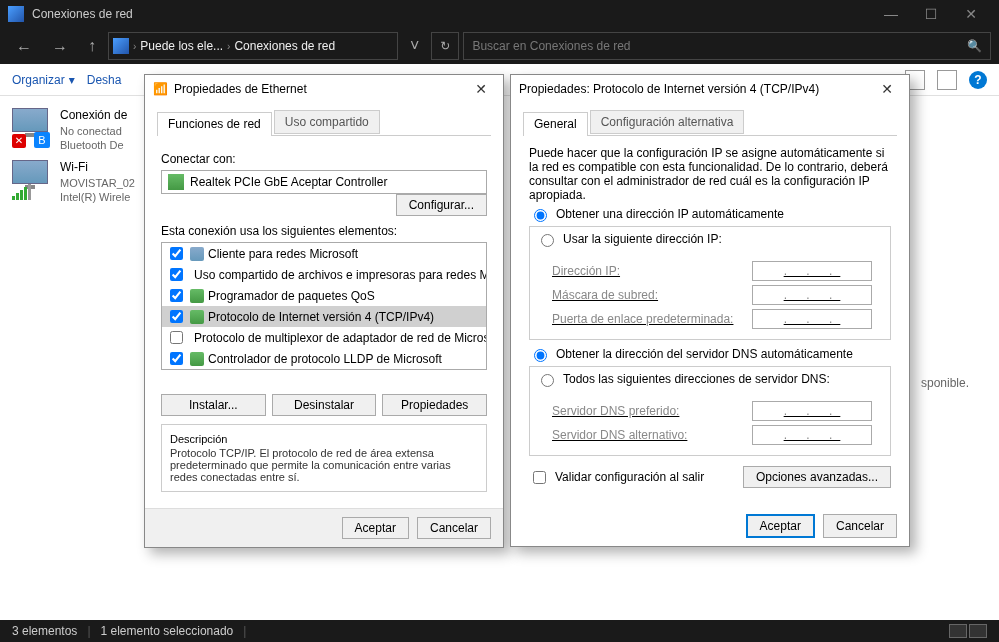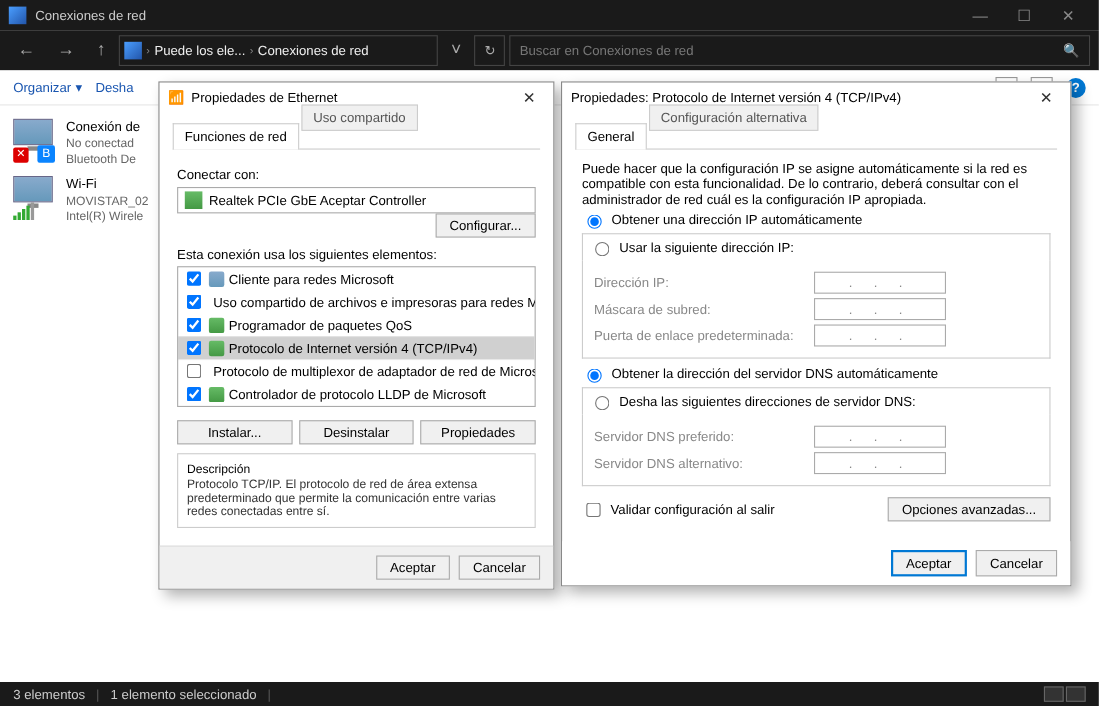--- a/index.html
+++ b/index.html
@@ -43,41 +43,41 @@
 .conn-text .status, .conn-text .dev { color: #666; font-size: 11px; }
 .no-preview { position: absolute; right: 30px; top: 280px; color: #666; }
 
 
 .dialog { position: absolute; background: #fff; border: 1px solid #888; box-shadow: 6px 6px 12px rgba(0,0,0,0.3); }
 .dialog .dtitle { height: 28px; display: flex; align-items: center; padding: 0 8px; font-size: 12px; }
 .dialog .dclose { margin-left: auto; font-size: 14px; color: #333; padding: 0 8px; cursor:pointer; }
 .dialog .dcontent { padding: 8px 12px; }
 .tabstrip { display: flex; border-bottom: 1px solid #ccc; }
 .tab { padding: 4px 10px; border: 1px solid #ccc; border-bottom: none; background: #fff; position: relative; bottom: -1px; margin-right: 2px; cursor:pointer; }
-.tab.inactive { background: #f0f0f0; color: #555; bottom: 16px; border-bottom: 1px solid #ccc; }
+.tab.inactive { background: #f0f0f0; color: #555; bottom: 1px; border-bottom: 1px solid #ccc; }
 .fieldlabel { margin: 8px 0 4px; }
 .textbox { border: 1px solid #aaa; padding: 3px 6px; background: #fff; }
 .btn { border: 1px solid #aaa; background: #f0f0f0; padding: 3px 12px; cursor:pointer; }
 .btn.primary { border: 2px solid #0078d4; }
 .listbox { border: 1px solid #aaa; height: 128px; overflow-x: auto; overflow-y: hidden; }
 .listrow { display: flex; align-items: center; gap: 4px; padding: 1px 4px; white-space: nowrap; }
 .listrow.sel { background: #d0d0d0; }
 .chk { width: 13px; height: 13px; }
 .li-icon { width:14px;height:14px;background:linear-gradient(#6b6,#494);border-radius:2px; }
 .li-icon.blue { background:linear-gradient(#8ac,#69b); }
 .footer-btns { display: flex; justify-content: flex-end; gap: 8px; padding: 8px 12px; background: #f0f0f0; border-top: 1px solid #ddd; }
 .desc-box { border: 1px solid #ccc; padding: 8px; margin-top: 8px; }
 .desc-box .dbtitle { font-size: 11px; }
 .desc-box .dbtext { font-size: 11px; color: #333; margin-top: 2px; }
 
 
 .radiolabel { display: flex; align-items: center; gap: 6px; margin: 4px 0; }
 .radio { width:13px;height:13px; }
 .indented { border: 1px solid #ccc; padding: 6px 10px; border-top: none; margin-bottom: 6px; }
-.fieldrow { display: flex; align-items: center; margin: 4px 0; gap: 10px; }
+.fieldrow { display: flex; align-items: center; margin: 4px 12px; gap: 10px; text-decoration: underline; }
 .fieldrow .lbl { flex: 0 0 190px; color: #888; }
 .ipbox { flex: 0 0 120px; border: 1px solid #aaa; background: #fff; text-align: center; padding: 2px 4px; color: #888; letter-spacing: 8px; }
 .chklabel { display: flex; align-items: center; gap: 6px; }
 
 
 .statusbar { position: absolute; bottom: 0; left: 0; right: 0; height: 22px; background: #1a1a1a; color: #ccc; display: flex; align-items: center; padding: 0 12px; gap: 10px; font-size: 11px; }
 .statusbar .sdiv { color: #555; }
 .statusbar .sright { margin-left: auto; display:flex; gap:2px; }
 .statusbar .sicon { width:18px;height:14px;background:#333;border:1px solid #666; }
 </style>
@@ -203,38 +203,38 @@
             <span class="li-icon "></span>
             <span>Protocolo de multiplexor de adaptador de red de Micros</span>
           </div>
           <div class="listrow">
             <input type="checkbox" class="chk" checked="" style="">
             <span class="li-icon "></span>
             <span>Controlador de protocolo LLDP de Microsoft</span>
           </div>
           <div class="listrow"></div>
         </div>
-      <div style="display:flex;gap:6px;margin-top:12px">
+      <div style="display:flex;gap:6px;margin-top:24px">
         <button class="btn" style="flex:1">Instalar...</button>
         <button class="btn" style="flex:1">Desinstalar</button>
         <button class="btn" style="flex:1">Propiedades</button>
       </div>
       <div class="desc-box">
         <div class="dbtitle">Descripción</div>
         <div class="dbtext">Protocolo TCP/IP. El protocolo de red de área extensa predeterminado que permite la comunicación entre varias redes conectadas entre sí.</div>
       </div>
     </div>
   </div>
   <div class="footer-btns">
     <button class="btn">Aceptar</button>
     <button class="btn">Cancelar</button>
   </div>
 </div>
 
-<div class="dialog" style="left:510px; top:74px; width:464px;">
+<div class="dialog" style="left:510px; top:74px; width:400px;">
   <div class="dtitle">
     <span>Propiedades: Protocolo de Internet versión 4 (TCP/IPv4)</span>
     <span class="dclose">✕</span>
   </div>
   <div class="dcontent">
     <div class="tabstrip">
       <div class="tab">General</div>
       <div class="tab inactive">Configuración alternativa</div>
     </div>
     <div style="padding:10px 6px">
@@ -262,21 +262,21 @@
           <div class="ipbox">.   .   .</div>
         </div>
       </div>
 
       <label class="radiolabel">
         <input type="radio" class="radio" checked="" style="">
         <span>Obtener la dirección del servidor DNS automáticamente</span>
       </label>
       <label class="radiolabel" style="border:1px solid #ccc;border-bottom:none;padding:4px 6px;margin-bottom:0">
         <input type="radio" class="radio" style="">
-        <span>Desha las siguientes direcciones de servidor DNS:</span>
+        <span>Todos las siguientes direcciones de servidor DNS:</span>
       </label>
       <div class="indented">
         <div class="fieldrow">
           <span class="lbl">Servidor DNS preferido:</span>
           <div class="ipbox">.   .   .</div>
         </div>
         <div class="fieldrow">
           <span class="lbl">Servidor DNS alternativo:</span>
           <div class="ipbox">.   .   .</div>
         </div>

